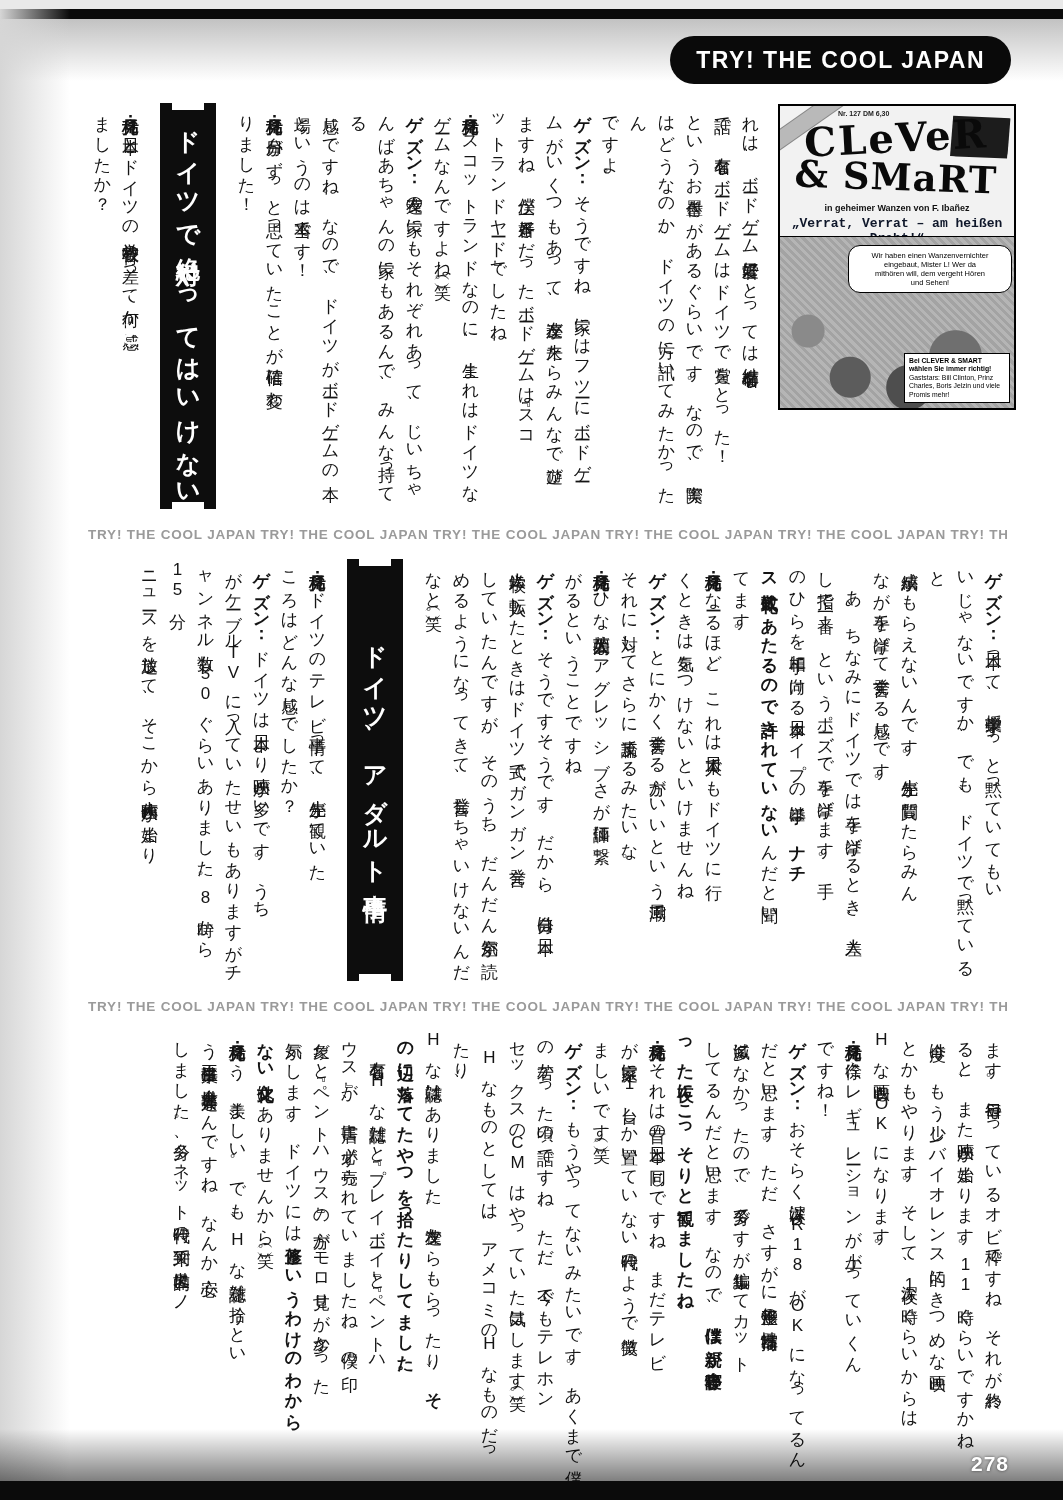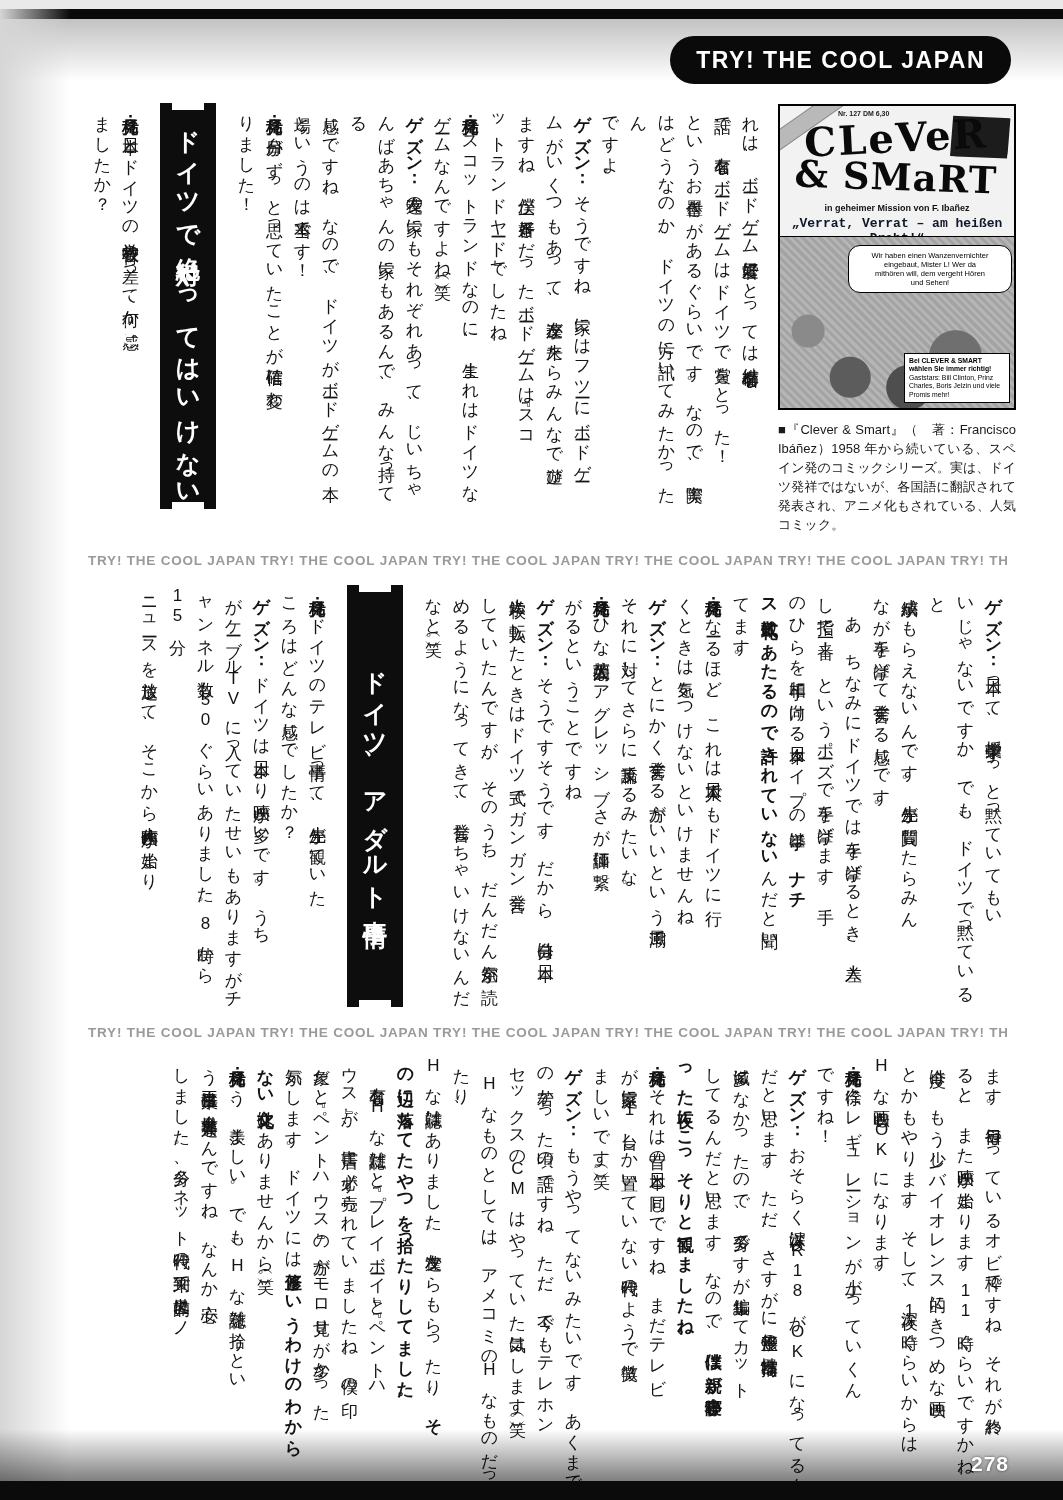--- a/index.html
+++ b/index.html
@@ -107,31 +107,30 @@
 
       <div class="coverwrap">
         <div class="cover">
           <div class="cover-ribbon"></div>
           <div class="cover-issue">Nr. 127   DM 6,30</div>
           <div class="cover-flash"></div>
           <div class="cover-title">
             <span class="l1">CLeVeR</span>
             <span class="l2">&amp; SMaRT</span>
           </div>
-          <div class="cover-sub">in geheimer Mission von F. Ibañez</div>
+          <div class="cover-sub">in geheimer Wanzen von F. Ibañez</div>
           <div class="cover-quote">„Verrat, Verrat – am heißen Draht!“</div>
           <div class="cover-art">
             <div class="bubble">Wir haben einen Wanzen­vernichter eingebaut, Mister L! Wer da mithören will, dem vergeht Hören und Sehen!</div>
             <div class="cover-note">
               <span class="n1">Bei CLEVER &amp; SMART wählen Sie immer richtig!</span>
               <span>Gaststars: Bill Clinton, Prinz Charles, Boris Jelzin und viele Promis mehr!</span>
             </div>
           </div>
         </div>
-        <div class="caption">■『Clever &amp; Smart』（　著：Francisco Ibáñez）1958 年から続いている、スペイン発のコミックシリーズ。実は、ドイツ発祥ではないが、各国語に翻訳されて発表され、アニメ化もされている、人気コミック。</div>
       </div>
     </div>
 
     <div class="sepstrip">TRY! THE COOL JAPAN  TRY! THE COOL JAPAN  TRY! THE COOL JAPAN  TRY! THE COOL JAPAN  TRY! THE COOL JAPAN  TRY! THE COOL JAPAN  TRY! THE</div>
     <div class="sec sec2">
         <div class="tcol"><span class="b">ゲズン：</span><span>日本って、授業中ずっと黙っていてもい</span></div>
         <div class="tcol"><span>いじゃないですか、でも、ドイツで黙っていると</span></div>
         <div class="tcol"><span>成績がもらえないんです。先生が質問したらみん</span></div>
         <div class="tcol"><span>なが手を挙げて発言する感じです。</span></div>
         <div class="tcol"><span>　あ、ちなみにドイツでは手を挙げるとき、人差</span></div>

